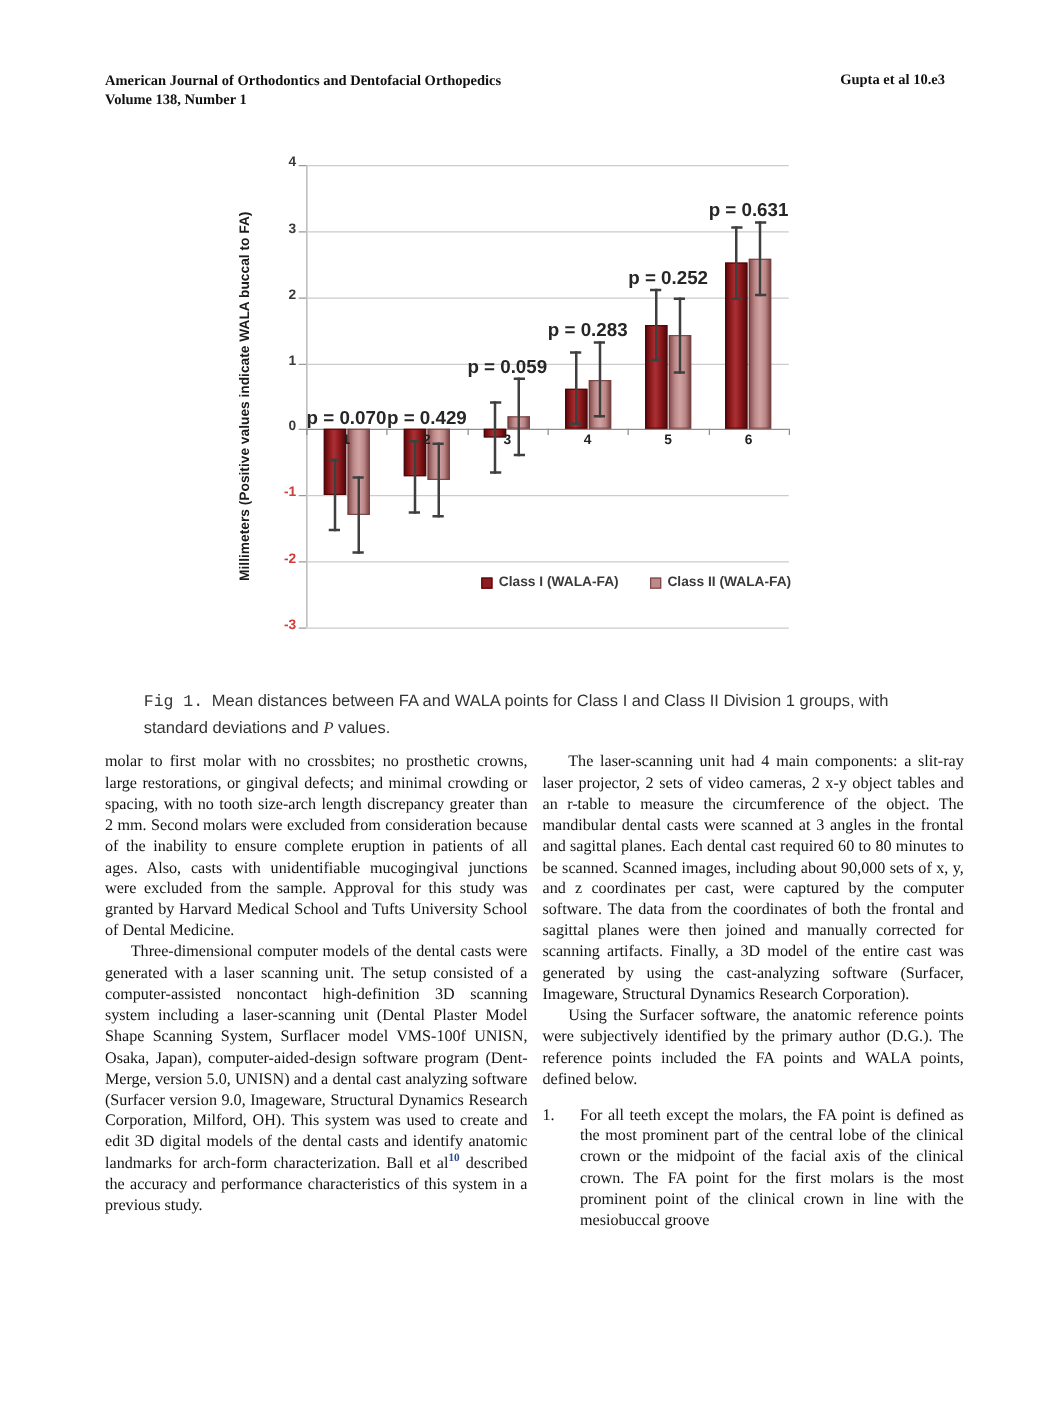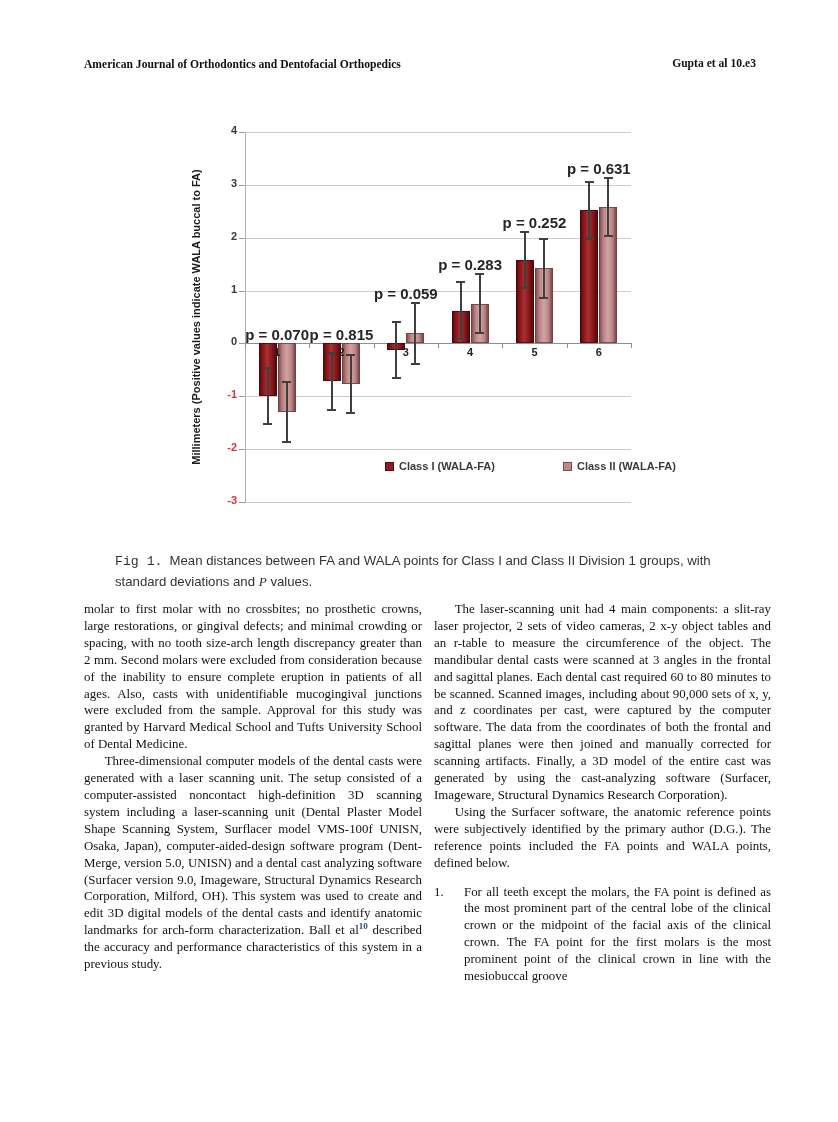--- a/index.html
+++ b/index.html
@@ -31,21 +31,21 @@
   .bar.s1{background:linear-gradient(90deg,#8a5152 0%,#bd8a8a 25%,#d2a3a3 50%,#b98585 78%,#7e4647 100%);
           border:1px solid rgba(110,60,60,.8);}
   .whisk{position:absolute;width:2px;}
   .wcap{position:absolute;width:9px;height:2px;}
   .plabel{position:absolute;width:90px;margin-left:-45px;text-align:center;
           font-size:15px;font-weight:bold;color:#262626;}
   .y-title{position:absolute;left:11px;top:199px;transform:translate(-50%,-50%) rotate(-90deg);
            white-space:nowrap;font-size:11px;font-weight:bold;color:#1c1c1c;}
   .x-title{position:absolute;left:60px;top:398px;width:386px;text-align:center;
            font-size:11.5px;font-weight:bold;color:#1c1c1c;}
-  .legend{position:absolute;left:140px;top:328px;display:flex;gap:68px;align-items:center;}
+  .legend{position:absolute;left:140px;top:328px;display:flex;gap:25px;align-items:center;}
   .legend-item{display:flex;align-items:center;gap:5px;font-size:11px;font-weight:bold;color:#3a3a3a;white-space:nowrap;}
   .swatch{display:inline-block;width:9px;height:9px;box-sizing:border-box;}
   .sw0{background:#8f1d1f;border:1px solid #57090b;}
   .sw1{background:#c08989;border:1px solid #7d4a4b;}
 
   
   .caption{position:absolute;left:115px;top:551px;width:612px;
            font-family:"Liberation Sans", sans-serif;font-size:13.2px;
            line-height:19.5px;color:#333;}
   .cap-label{margin-right:7px;font-family:Liberation Mono, monospace;}
@@ -62,20 +62,21 @@
   .list-item{position:relative;margin-top:12px;padding-left:30px;}
   .list-item .marker{position:absolute;left:0;top:0;}
 </style>
 </head>
 <body>
 
 <div>
 
   <div class="header-left">
     <div>American Journal of Orthodontics and Dentofacial Orthopedics</div>
+    <div>Volume 138, Number 1</div>
   </div>
   <div class="header-right">
     <span>Gupta et al</span><span class="pgnum">10.e3</span>
   </div>
 
   <div id="chart">
     <div class="y-title">Millimeters (Positive values indicate WALA buccal to FA)</div>
     <div id="plot">
       <div class="vaxis"></div>
       <div class="legend">
@@ -146,21 +147,21 @@
         <div class="whisk" style="left: 233.5px; top: 141.129px; height: 61.3143px; background: rgb(63, 63, 63);"></div>
         <div class="wcap" style="left: 230px; top: 141.129px; background: rgb(63, 63, 63);"></div>
         <div class="wcap" style="left: 230px; top: 200.443px; background: rgb(63, 63, 63);"></div>
         <div class="whisk" style="left: 297.833px; top: 105.714px; height: 61.3143px; background: rgb(63, 63, 63);"></div>
         <div class="wcap" style="left: 294.333px; top: 105.714px; background: rgb(63, 63, 63);"></div>
         <div class="wcap" style="left: 294.333px; top: 165.029px; background: rgb(63, 63, 63);"></div>
         <div class="whisk" style="left: 362.167px; top: 44.9286px; height: 60.2571px; background: rgb(63, 63, 63);"></div>
         <div class="wcap" style="left: 358.667px; top: 44.9286px; background: rgb(63, 63, 63);"></div>
         <div class="wcap" style="left: 358.667px; top: 103.186px; background: rgb(63, 63, 63);"></div>
         <div class="plabel" style="left: 32.1667px; top: 194.429px;">p = 0.070</div>
-        <div class="plabel" style="left: 96.5px; top: 194.429px;">p = 0.815</div>
+        <div class="plabel" style="left: 96.5px; top: 194.429px;">p = 0.429</div>
         <div class="plabel" style="left: 160.833px; top: 153.2px;">p = 0.059</div>
         <div class="plabel" style="left: 225.167px; top: 124.129px;">p = 0.283</div>
         <div class="plabel" style="left: 289.5px; top: 81.8429px;">p = 0.252</div>
         <div class="plabel" style="left: 353.833px; top: 27.9286px;">p = 0.631</div>
         <div class="xtick" style="left: 32.1667px; top: 214.429px;">1</div>
         <div class="xtick" style="left: 96.5px; top: 214.429px;">2</div>
         <div class="xtick" style="left: 160.833px; top: 214.429px;">3</div>
         <div class="xtick" style="left: 225.167px; top: 214.429px;">4</div>
         <div class="xtick" style="left: 289.5px; top: 214.429px;">5</div>
         <div class="xtick" style="left: 353.833px; top: 214.429px;">6</div>

